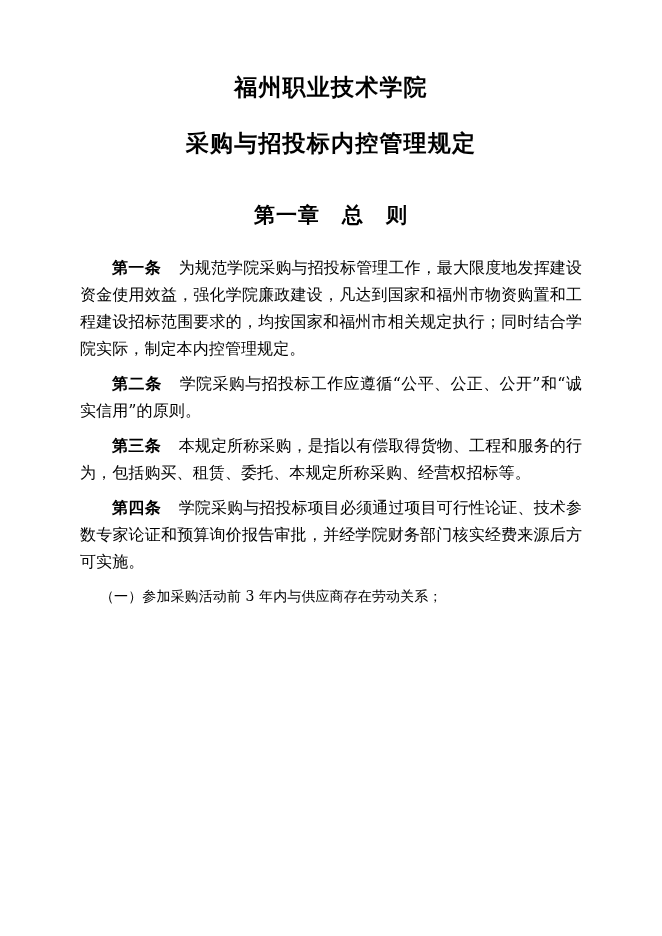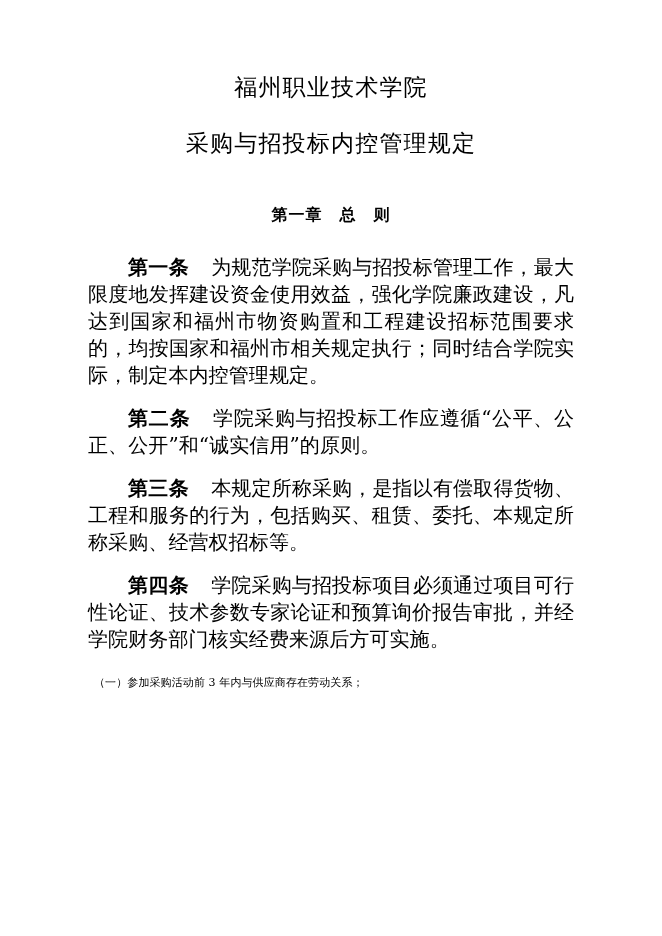--- a/index.html
+++ b/index.html
@@ -20,62 +20,62 @@
     position: relative;
     width: 662px;
     height: 936px;
     box-sizing: border-box;
     padding: 0;
   }
 
   
   .doc-title {
     text-align: center;
-    font-weight: normal;
+    font-weight: bold;
     font-size: 23px;
     line-height: 30px;
     letter-spacing: 1.2px;
     font-family: "DejaVu Serif", "Liberation Serif", serif;
   }
   .title-line-1 { margin-top: 72px; }
   .title-line-2 { margin-top: 26px; }
 
   
   .chapter-heading {
     text-align: center;
     font-weight: bold;
-    font-size: 16px;
+    font-size: 21px;
     line-height: 26px;
     letter-spacing: 1px;
     margin-top: 44px;
     font-family: "DejaVu Sans", "Liberation Sans", sans-serif;
   }
 
   
   .body-block {
     margin-top: 26px;
     margin-left: 72px;
     margin-right: 72px;
     width: 518px;
   }
 
   p.article {
-    margin: 16px;
-    font-size: 20px;
+    margin: 8px;
+    font-size: 16px;
     line-height: 27px;
     text-align: justify;
     text-justify: inter-ideograph;
     text-indent: 2em;
     letter-spacing: 0.1px;
     word-break: break-all;
   }
 
   p.subitem {
     margin: 0;
-    font-size: 11px;
+    font-size: 14px;
     line-height: 27px;
     text-align: justify;
     text-justify: inter-ideograph;
     text-indent: 2em;
     letter-spacing: 0.1px;
     word-break: break-all;
   }
 
   .article-label {
     font-weight: bold;

